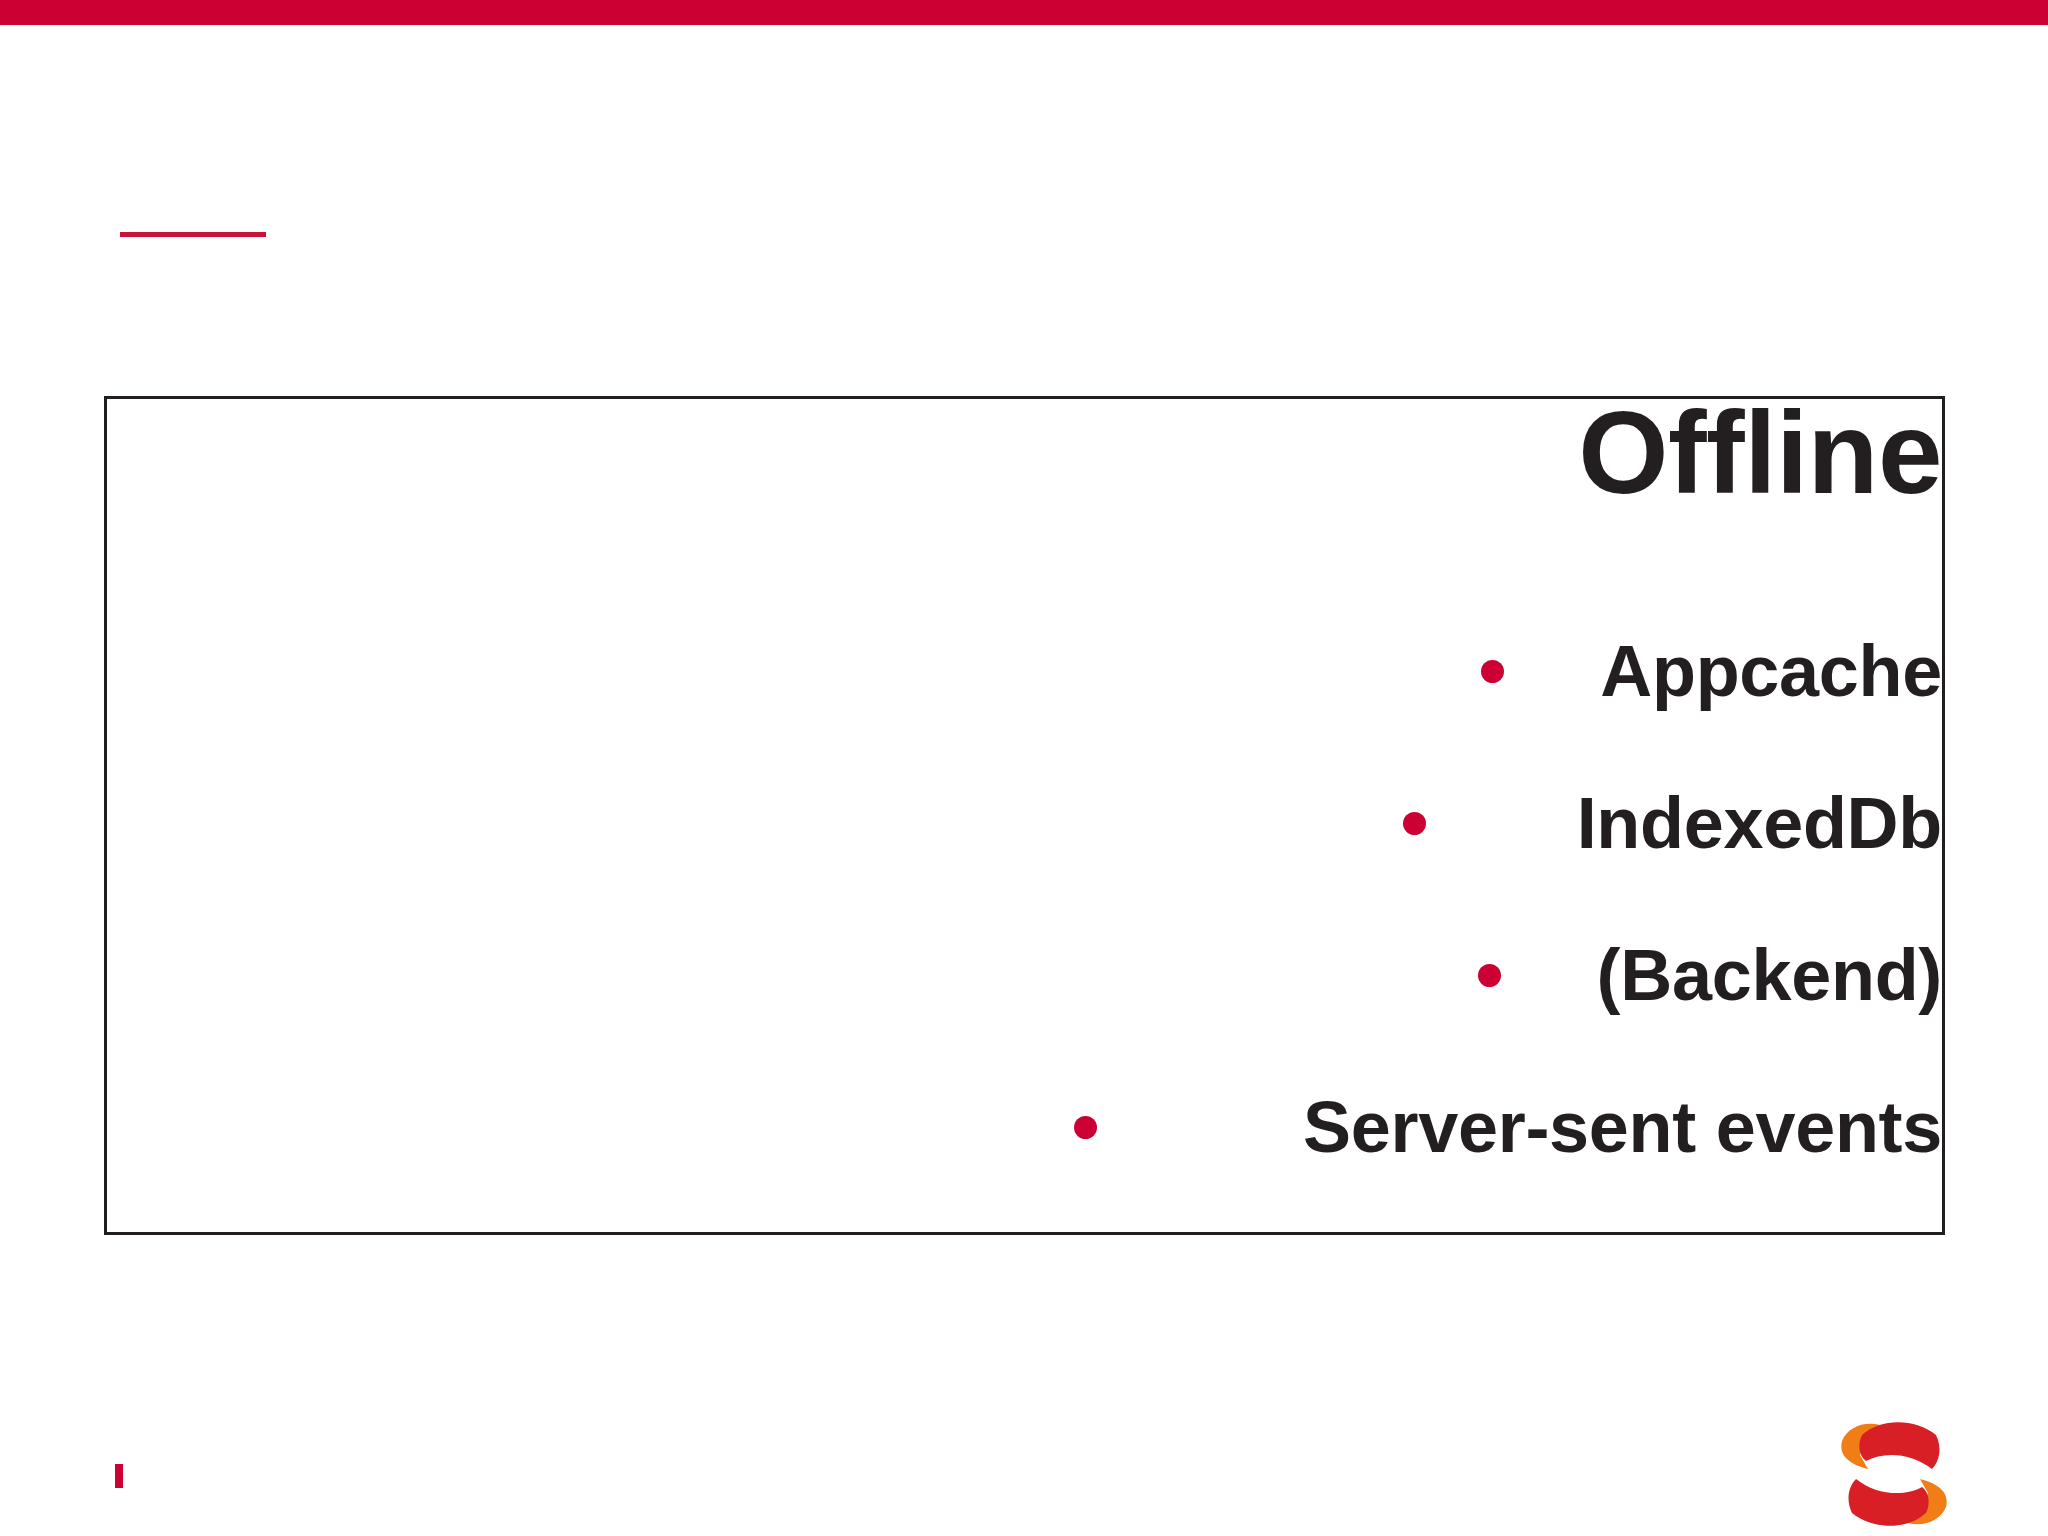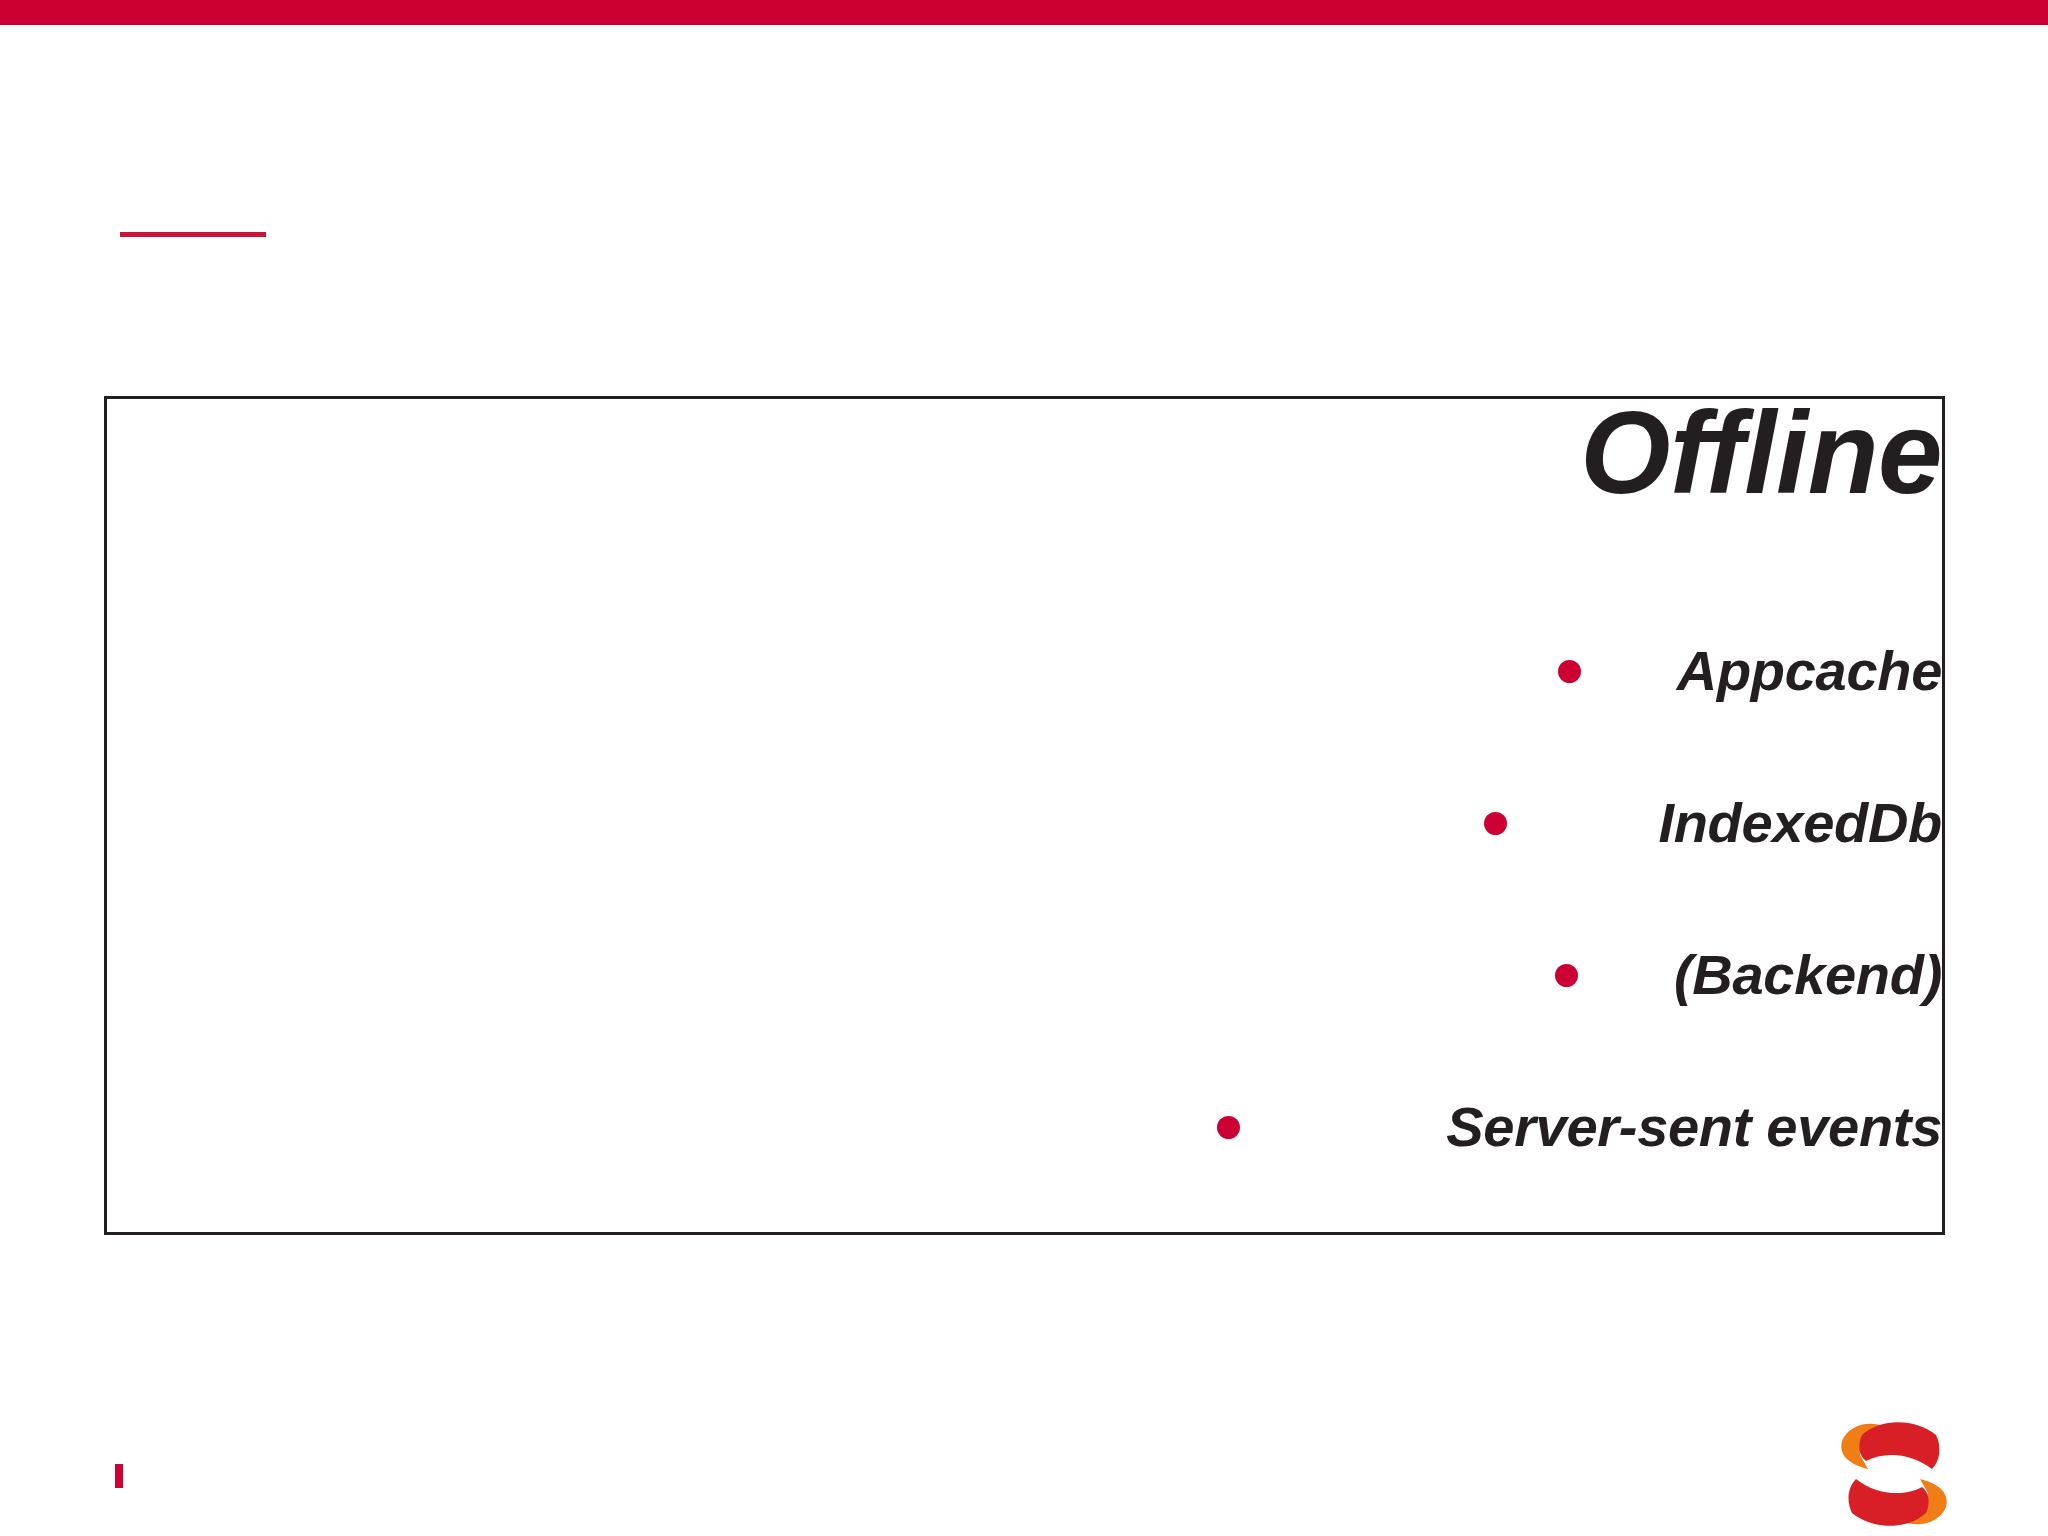--- a/index.html
+++ b/index.html
@@ -44,21 +44,20 @@
   
   .content-frame {
     position: absolute;
     left: 104px;
     top: 396px;
     width: 1841px;
     height: 839px;
     border: 3px solid #231f20;
     box-sizing: border-box;
     overflow: hidden;
-    font-style: italic;
   }
 
   
   .slide-title {
     position: absolute;
     right: 0px;
     top: -12px;
     width: 100%;
     text-align: right;
     font-size: 116px;
@@ -88,21 +87,21 @@
   }
   .bullet-dot {
     flex: 0 0 auto;
     width: 23px;
     height: 23px;
     border-radius: 50%;
     background: #cc0033;
     margin-right: 96px;
   }
   .bullet-text {
-    font-size: 56px;
+    font-size: 72px;
     font-weight: bold;
     color: #231f20;
     line-height: 1;
     letter-spacing: -0.3px;
   }
 
   
   .page-marker {
     position: absolute;
     left: 115px;

